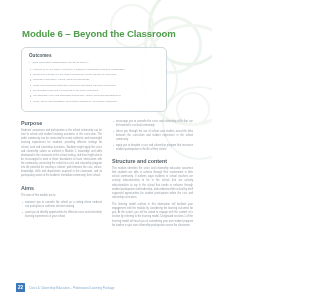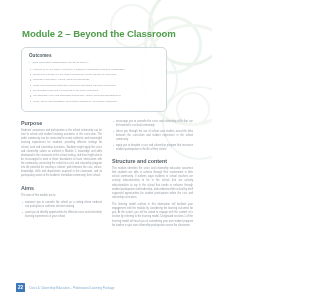--- a/index.html
+++ b/index.html
@@ -89,21 +89,21 @@
 <div class="page">
 
   <div class="watermark w1"></div>
   <div class="watermark w2"></div>
   <div class="watermark w3"></div>
   <div class="watermark w4"></div>
   <div class="watermark w5"></div>
   <div class="watermark w6"></div>
   <div class="watermark w7"></div>
 
-  <div class="title">Module 2 – Beyond the Classroom</div>
+  <div class="title">Module 6 – Beyond the Classroom</div>
 
   <div class="outcomes-box">
     <div class="outcomes-title">Outcomes</div>
     <div class="intro-line">
       <span class="intro-dot">•</span>
       <span>At the completion of this module you will be able to:</span>
     </div>
     <ul class="ob-list">
       <li>connect all of your school content to a setting for meaningful research collaboration</li>
       <li>identify the potential in your school community for the practice of curriculum</li>

